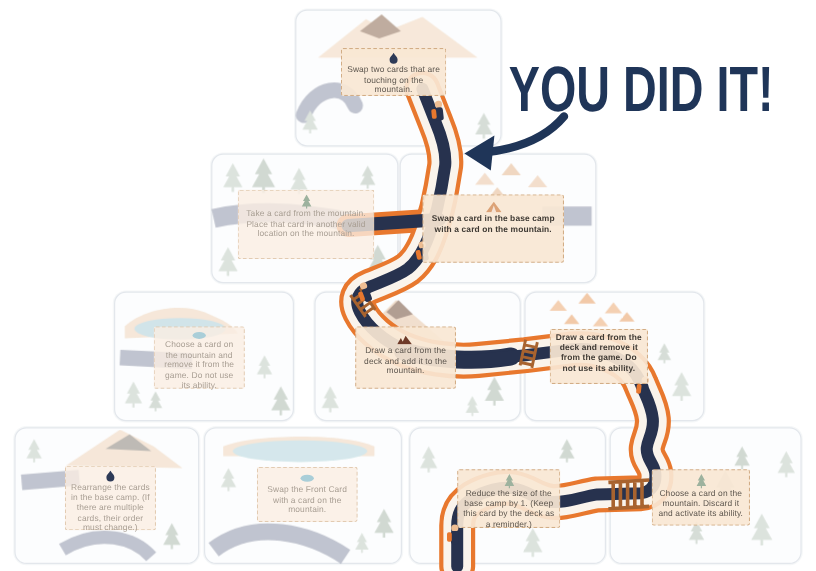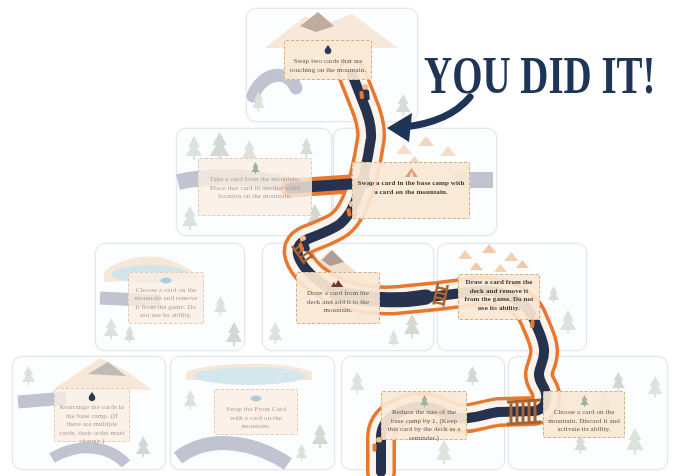--- a/index.html
+++ b/index.html
@@ -1,18 +1,18 @@
 <!DOCTYPE html>
 <html><head>
 <meta charset="utf-8">
 <style>
   html,body{margin:0;padding:0;background:#ffffff;}
   #stage{
     position:relative;width:680px;height:476px;overflow:hidden;
-    background:#ffffff;font-family:Liberation Serif, serif;
+    background:#ffffff;font-family:Liberation Sans, sans-serif;
   }
   .card{
     position:absolute;background:#fcfdfe;border:1px solid #e3e7ec;
     border-radius:10px;box-shadow:0 0 0 1px rgba(230,234,238,.4);
   }
   svg.layer{position:absolute;left:0;top:0;pointer-events:none;}
   #art-layer{z-index:1;}
   #route-layer{z-index:2;}
   .tbox{
     position:absolute;z-index:3;border:1px dashed #d2ad86;border-radius:2px;

